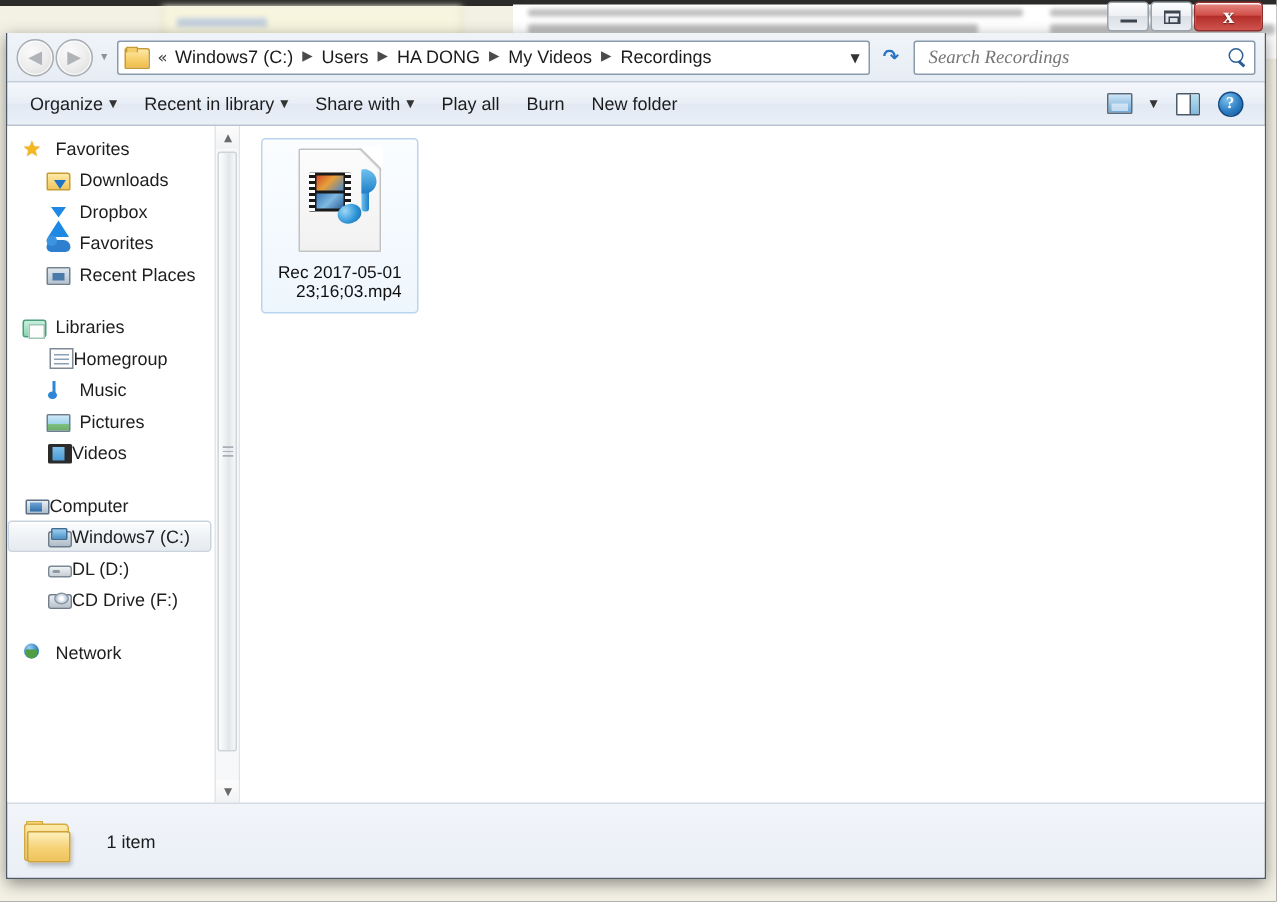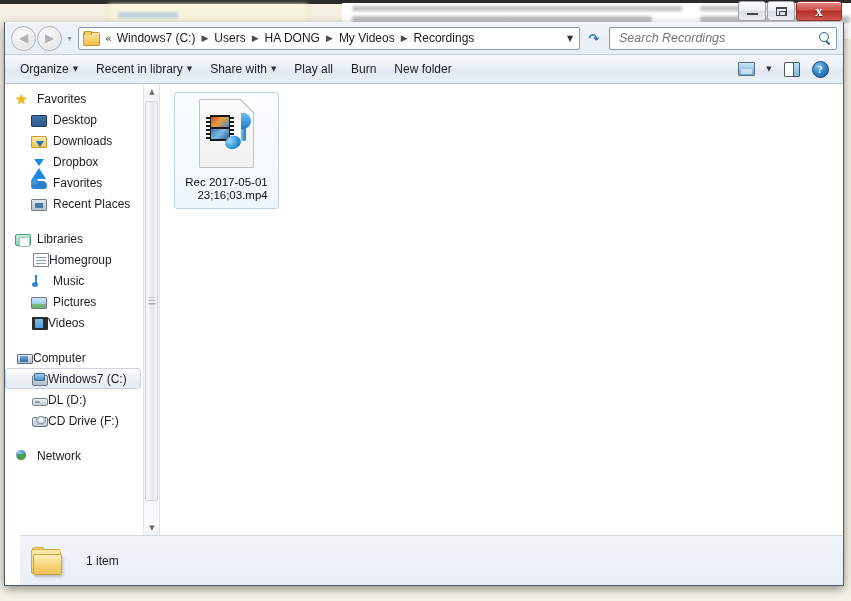--- a/index.html
+++ b/index.html
@@ -192,21 +192,21 @@
   .searchbox {
     width: 228px; height: 23px;
     background: #ffffff;
     border: 1px solid #8a9aad;
     border-radius: 2px;
     display: flex; align-items: center;
     padding: 0 4px 0 7px;
   }
   .searchbox input {
     flex: 1; border: 0; outline: 0;
-    font-family: Liberation Sans, sans-serif;
+    font-family: Liberation Serif, serif;
     font-size: 12.5px; font-style: italic; color: #737373;
     background: transparent;
   }
   .search-icon { width: 15px; height: 15px; position: relative; flex: 0 0 15px; }
   .search-icon::before {
     content: ""; position: absolute; left: 2px; top: 1px; width: 8px; height: 8px;
     border: 1.6px solid #2c5f96; border-radius: 50%;
   }
   .search-icon::after {
     content: ""; position: absolute; left: 9px; top: 9px; width: 5px; height: 1.6px;
@@ -566,21 +566,20 @@
 
   
   .statusbar {
     flex: 0 0 50px;
     height: 50px;
     background: linear-gradient(to bottom, #f1f4f9 0%, #eaeff7 100%);
     border-top: 1px solid #d3dae3;
     display: flex; align-items: center;
     padding-left: 10px;
     position: relative;
-    margin-left: 15px;
   }
   .status-folder {
     width: 34px; height: 30px; position: relative; margin-right: 22px; margin-top: 2px;
   }
   .status-folder .sf-back {
     position: absolute; left: 1px; top: 2px; width: 30px; height: 25px;
     background: linear-gradient(to bottom, #fbe9a8 0%, #f3d271 100%);
     border: 1px solid #d6ac40;
     border-radius: 2px 3px 2px 2px;
   }
@@ -722,24 +721,20 @@
 
     <div class="main">
 
       <div class="navpane">
         <div class="nav-scrollarea">
 
           <div class="navgroup">
             <div class="navrow header">
               <span class="nicon ic-star">★</span>
               <span>Favorites</span>
-            </div>
-            <div class="navrow child">
-              <span class="nicon ic-desktop"></span>
-              <span>Desktop</span>
             </div>
             <div class="navrow child">
               <span class="nicon ic-downloads"></span>
               <span>Downloads</span>
             </div>
             <div class="navrow child">
               <span class="nicon"><span class="ic-dropbox"></span></span>
               <span>Dropbox</span>
             </div>
             <div class="navrow child">

